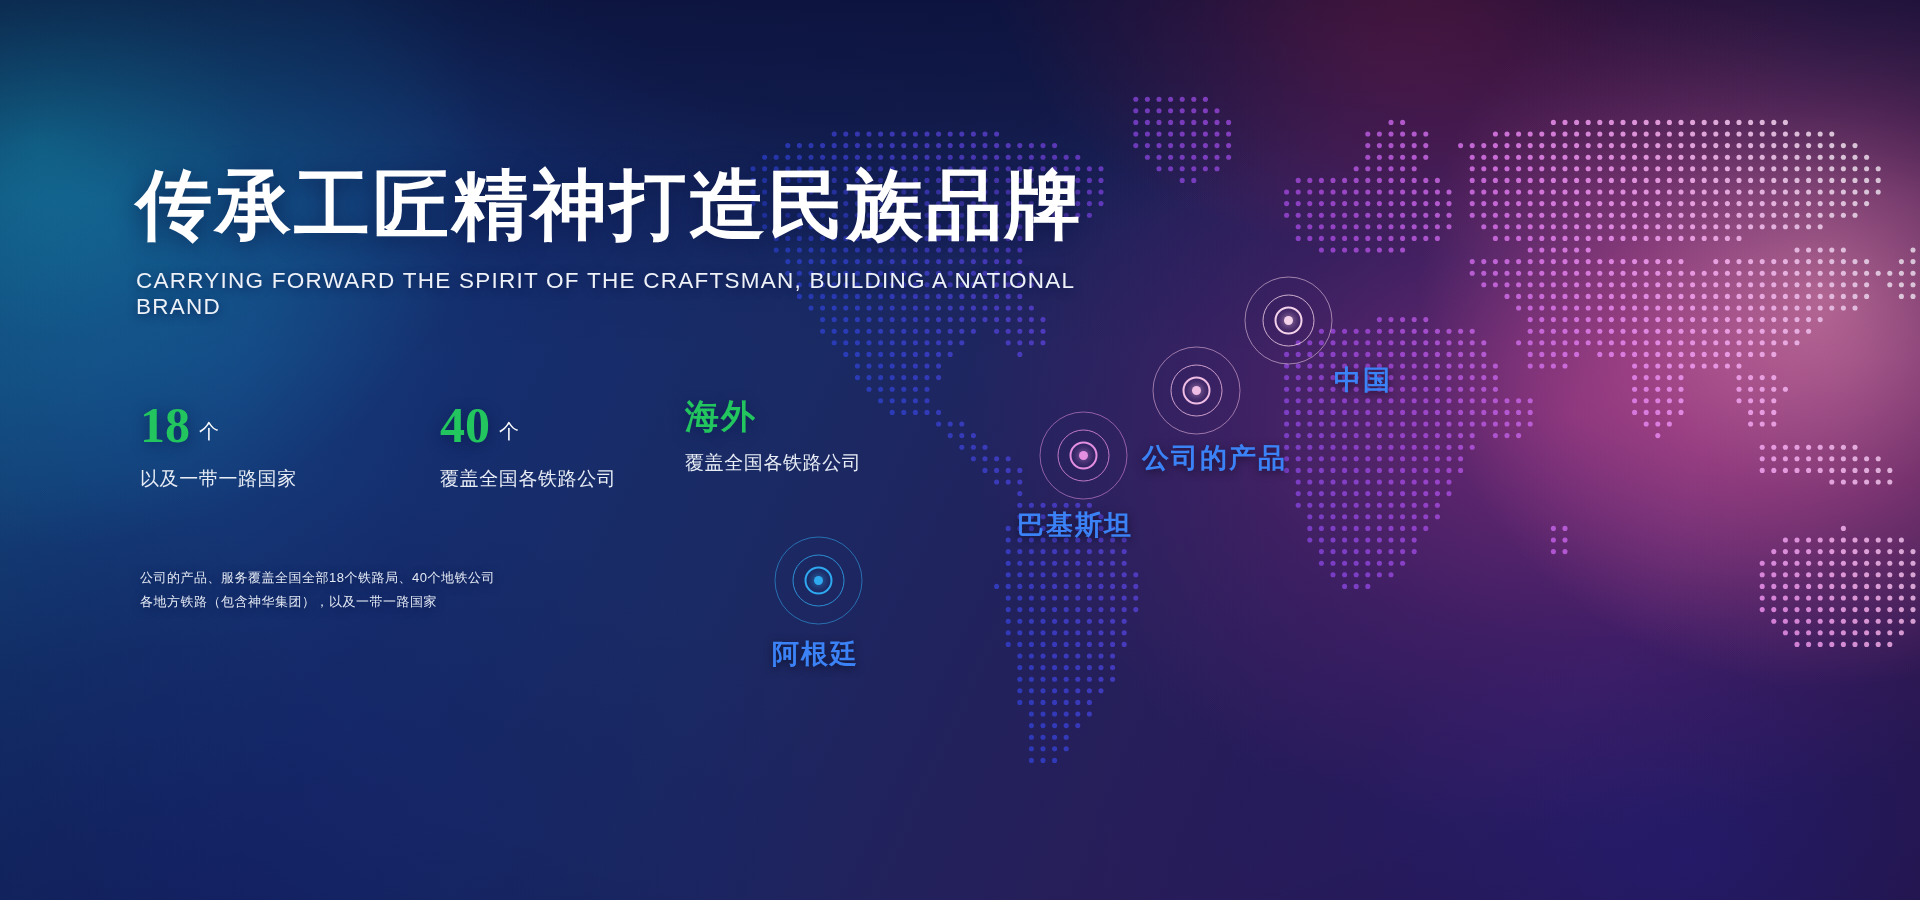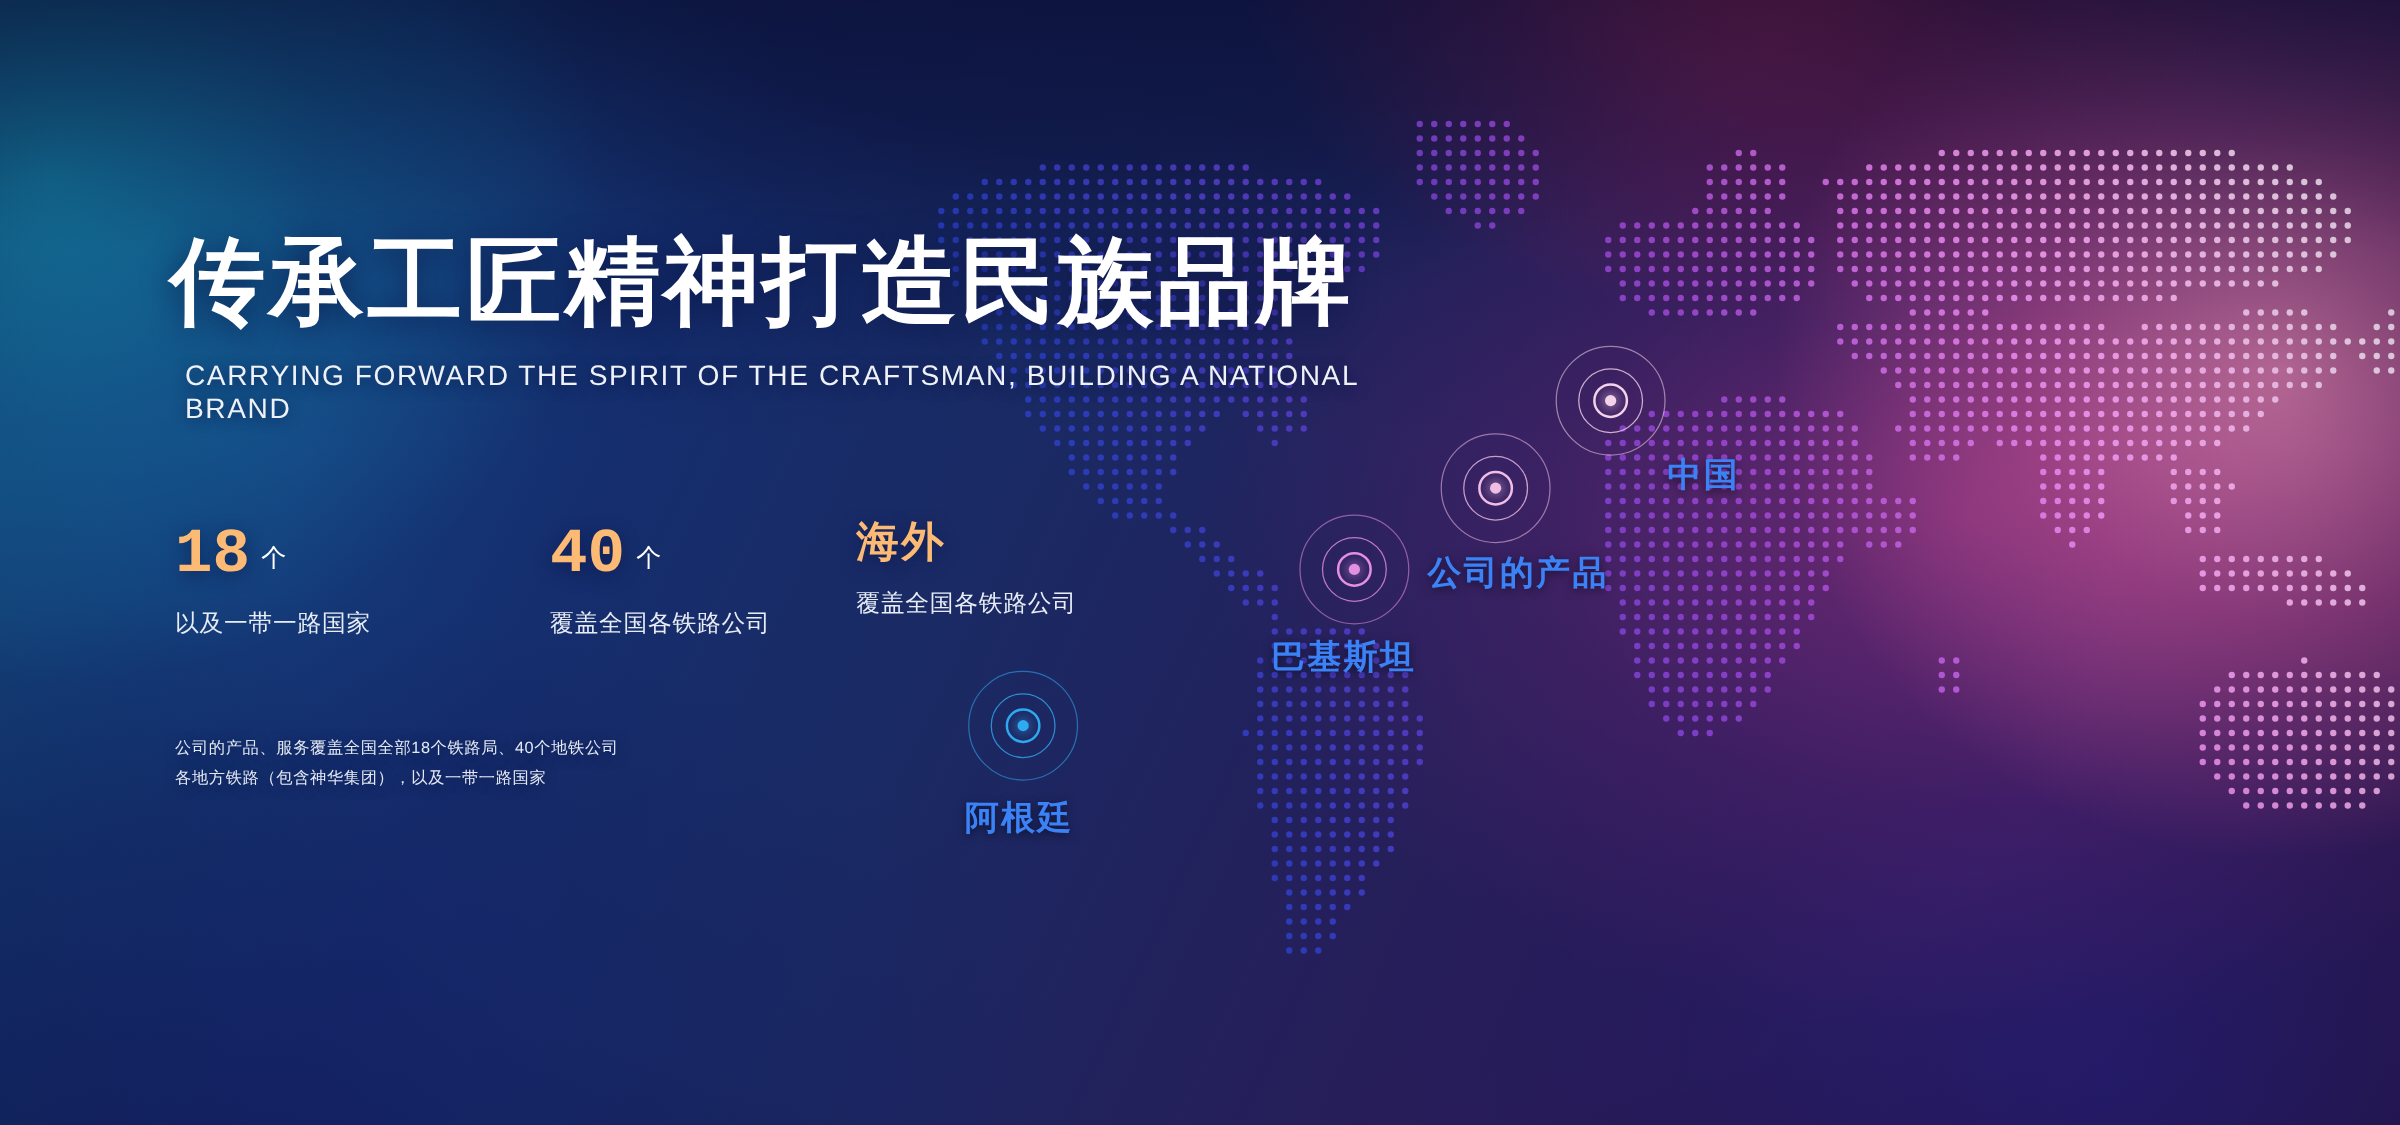--- a/index.html
+++ b/index.html
@@ -46,37 +46,37 @@
   #mapwrap svg{display:block;width:100%;height:100%;}
   
   .marker{position:absolute;transform:translate(-50%,-50%);pointer-events:none;}
   .marker .ring{position:absolute;left:50%;top:50%;transform:translate(-50%,-50%);border-radius:50%;border-style:solid;}
   .mk-label{
     position:absolute;white-space:nowrap;color:#3b82f6;
     font-size:27px;font-weight:700;letter-spacing:2px;
     text-shadow:0 2px 8px rgba(0,0,0,.55);
   }
   
-  #content{position:absolute;left:136px;top:184px;width:1000px;}
+  #content{position:absolute;left:136px;top:164px;width:1000px;}
   #title{
     font-size:76px;font-weight:700;color:#ffffff;letter-spacing:3px;line-height:1.08;
     margin:0;text-shadow:0 4px 24px rgba(10,20,70,.75);
     font-family:"DejaVu Sans","Liberation Sans",sans-serif;
   }
   #subtitle{
-    margin:22px 0 0 12px;font-size:22.5px;color:#eef2f8;letter-spacing:1.25px;font-weight:400;
+    margin:22px 0 0 0;font-size:22.5px;color:#eef2f8;letter-spacing:1.25px;font-weight:400;
     text-shadow:0 2px 10px rgba(10,20,70,.7);
   }
   #stats{display:flex;margin:80px 0 0 4px;}
   .stat{margin-right:0;}
   .stat-top{display:flex;align-items:baseline;}
   .stat-num{
-    font-size:50px;font-weight:700;color:#fdba74;line-height:1;
+    font-size:50px;font-weight:700;color:#22c55e;line-height:1;
     text-shadow:0 3px 14px rgba(10,20,70,.6);
-    font-family:Liberation Mono, monospace;
+    font-family:Liberation Serif, serif;
     text-align:right;
   }
   .stat-num.cjk{font-size:34px;letter-spacing:2px;}
   .stat-unit{font-size:20px;color:#ffffff;margin-left:9px;font-weight:400;position:relative;top:-4px;}
   .stat-desc{margin-top:16px;font-size:19px;color:#e7ecf5;letter-spacing:.6px;}
   #desc{
     margin:74px 0 0 4px;font-size:13px;color:#e3e9f4;line-height:1.85;letter-spacing:.5px;
     text-shadow:0 2px 10px rgba(10,20,70,.6);
   }
   #desc div{white-space:nowrap;}

